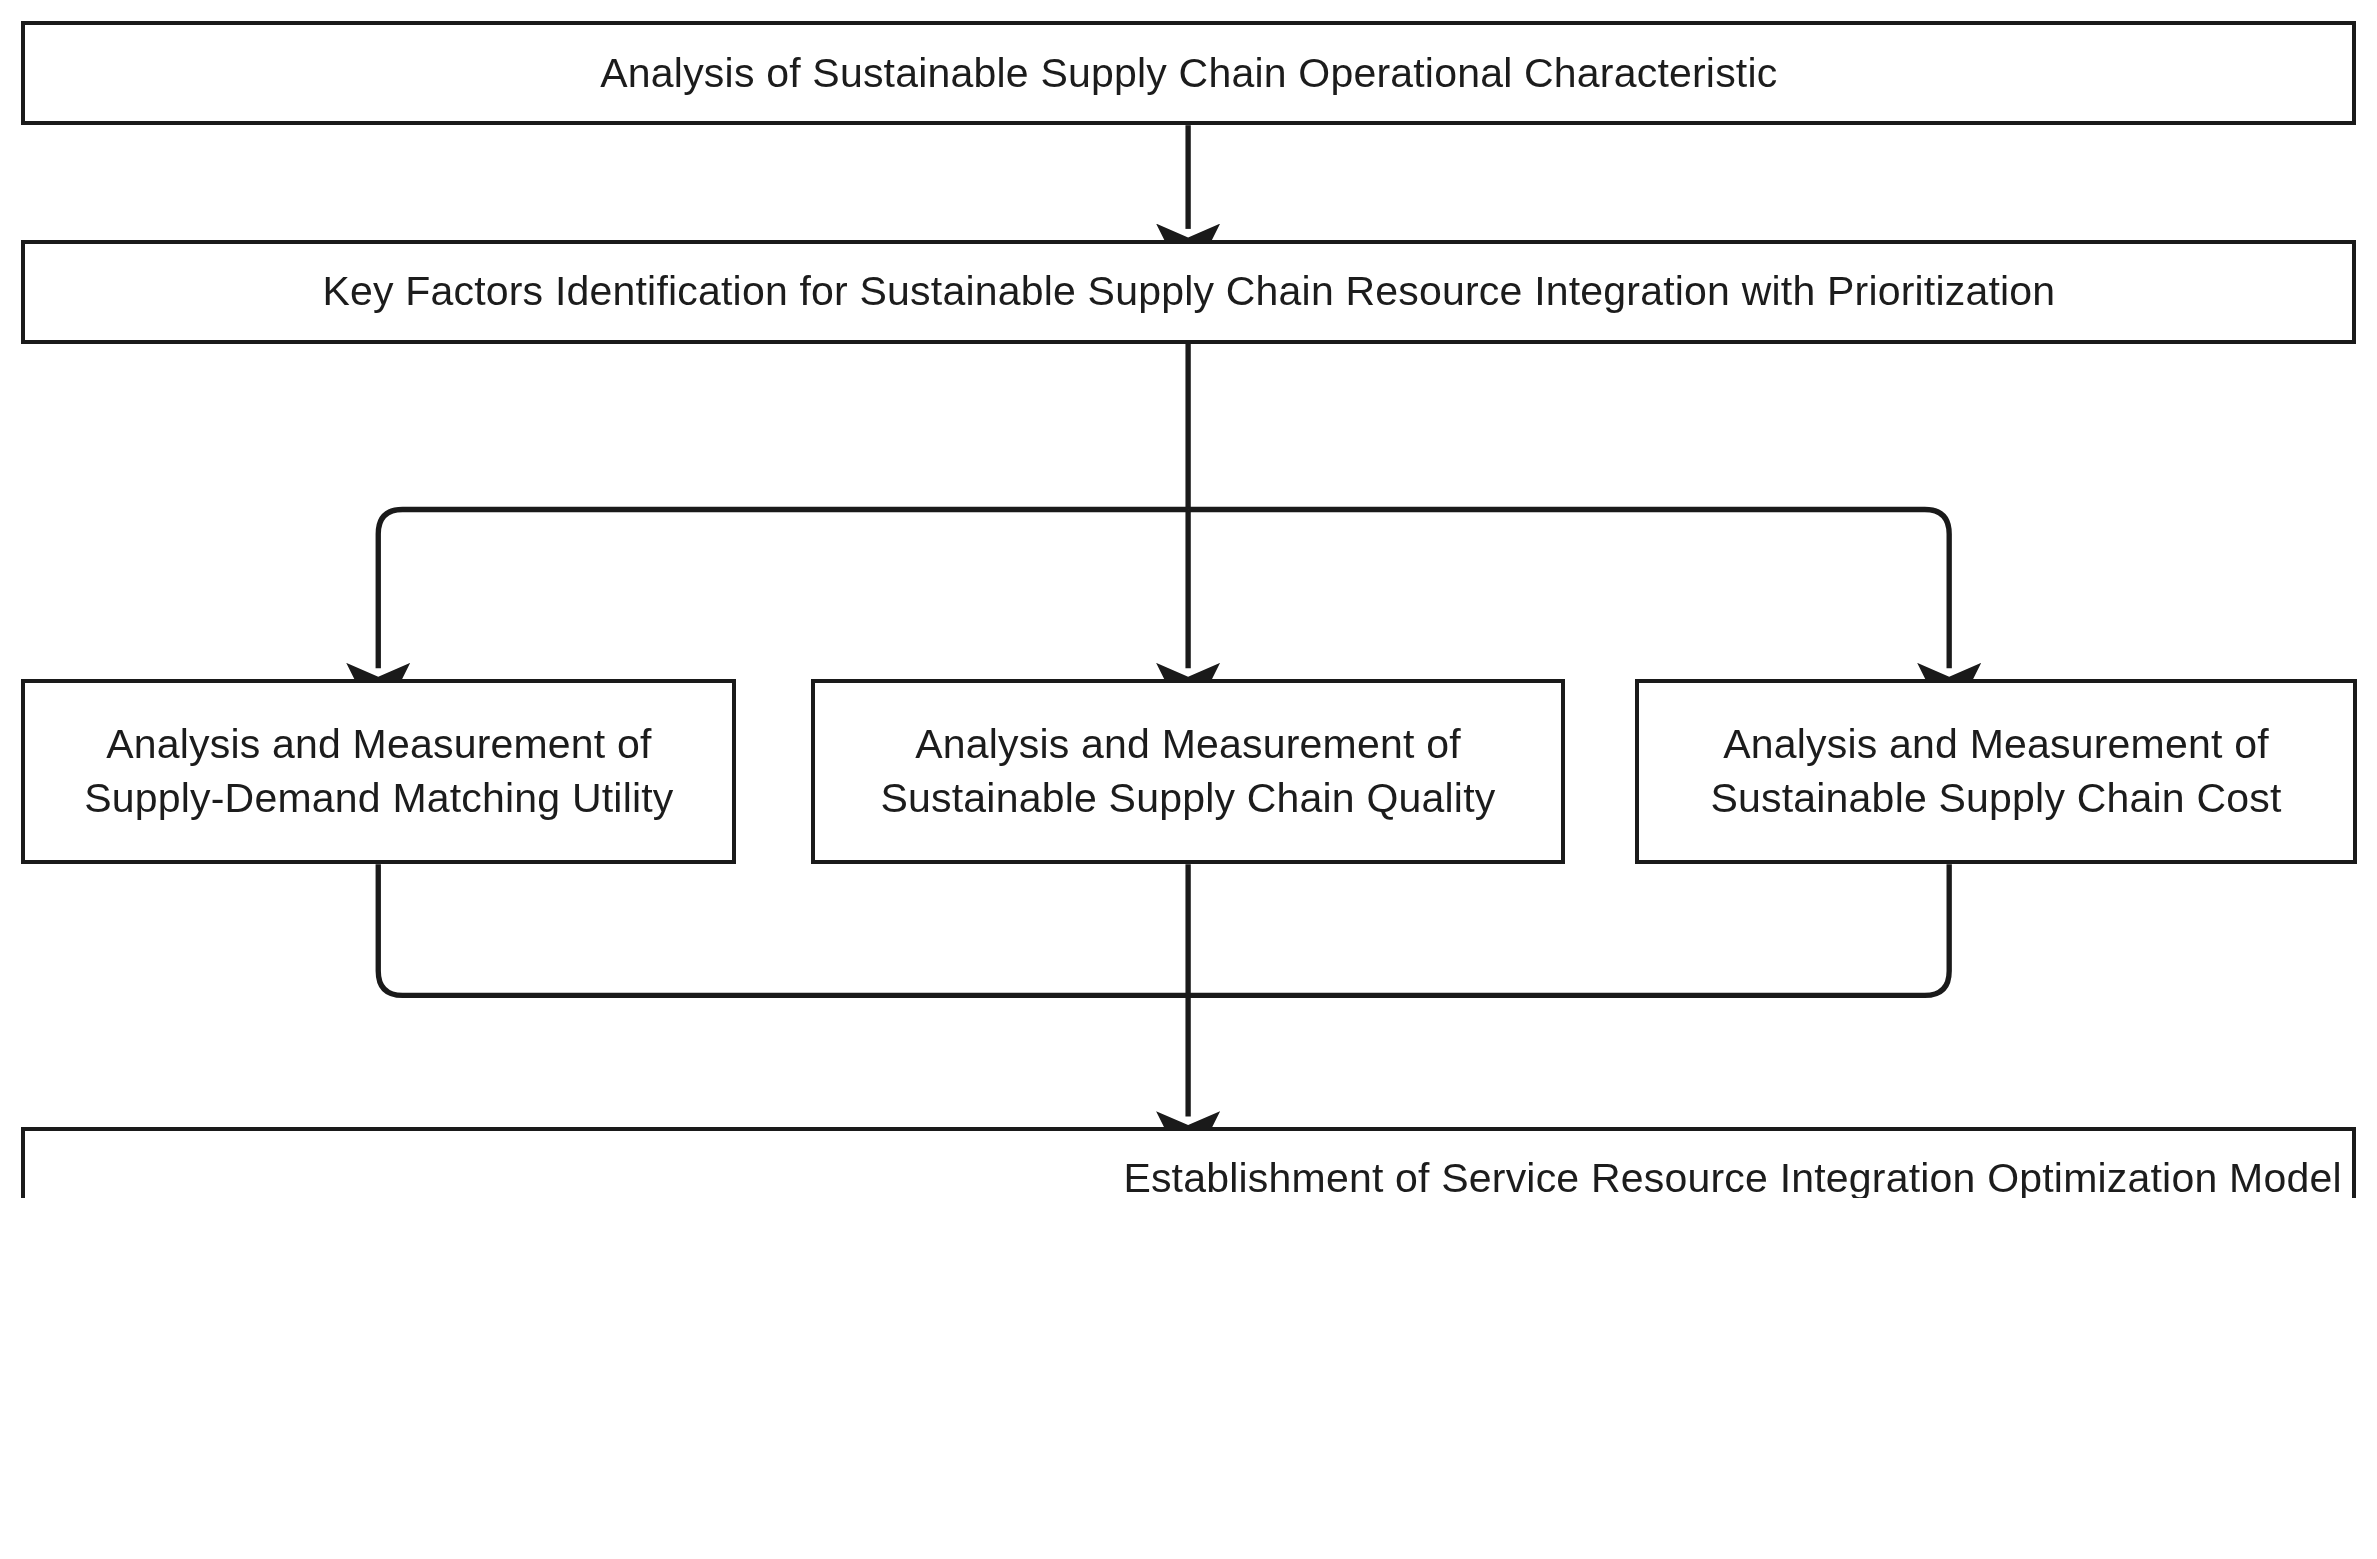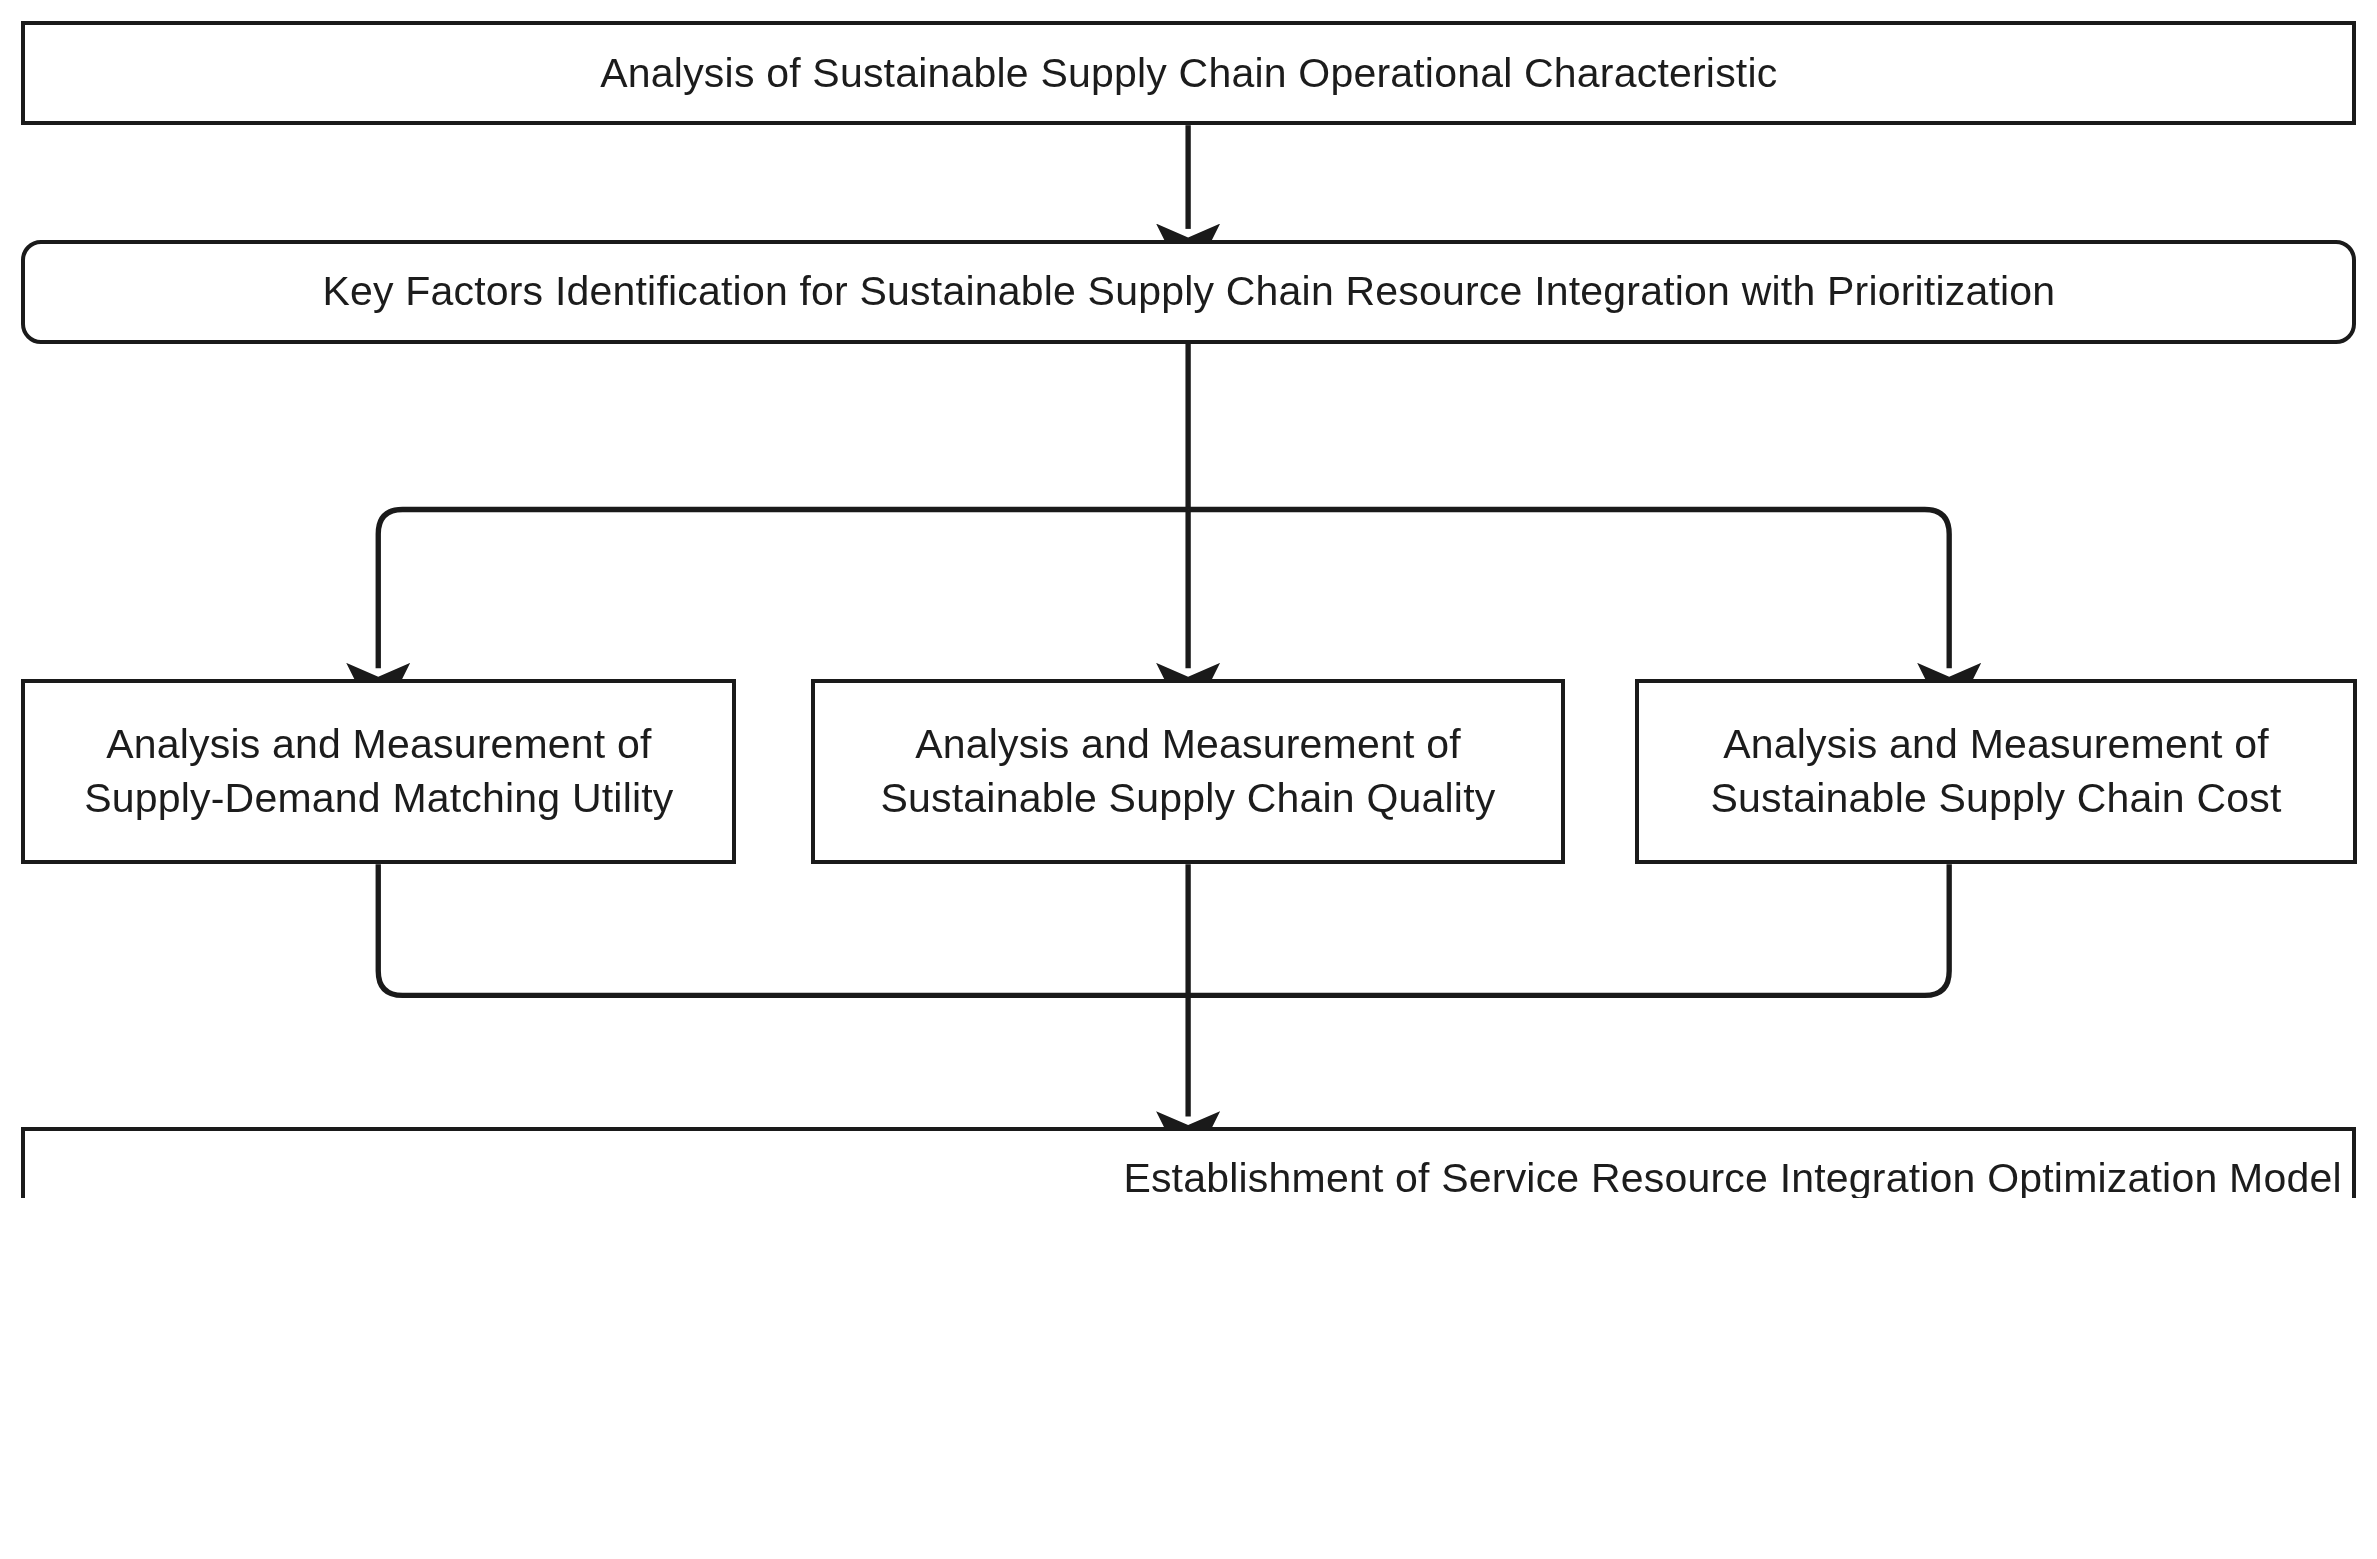--- a/index.html
+++ b/index.html
@@ -41,21 +41,21 @@
     font-size: 41px;
     line-height: 1.30;
     color: #1c1c1c;
     letter-spacing: 0.2px;
     white-space: pre-line;
     padding: 0 10.7px;
   }
   
   #node-analysis        { left: 21.4px;   top: 21.4px;   width: 2335px; height: 104px; }
   
-  #node-keyfactors      { left: 21.4px;   top: 240px;  width: 2335px; height: 104px; border-radius: 20px; }
+  #node-keyfactors      { left: 21.4px;   top: 240px;  width: 2335px; height: 104px; }
   
   #node-utility         { left: 21.4px;   top: 679px;  width: 715px;  height: 185px; }
   #node-quality         { left: 811px; top: 679px;  width: 754px;  height: 185px; }
   #node-cost            { left: 1635px; top: 679px;  width: 722px;  height: 185px; }
   
   #node-model           { left: 21.4px;   top: 1127px; width: 2335px; height: 104px; justify-content: flex-end; }
   
   #node-algorithm       { left: 21.4px;   top: 1432px; width: 2335px; height: 104px; }
 </style>
 </head>

